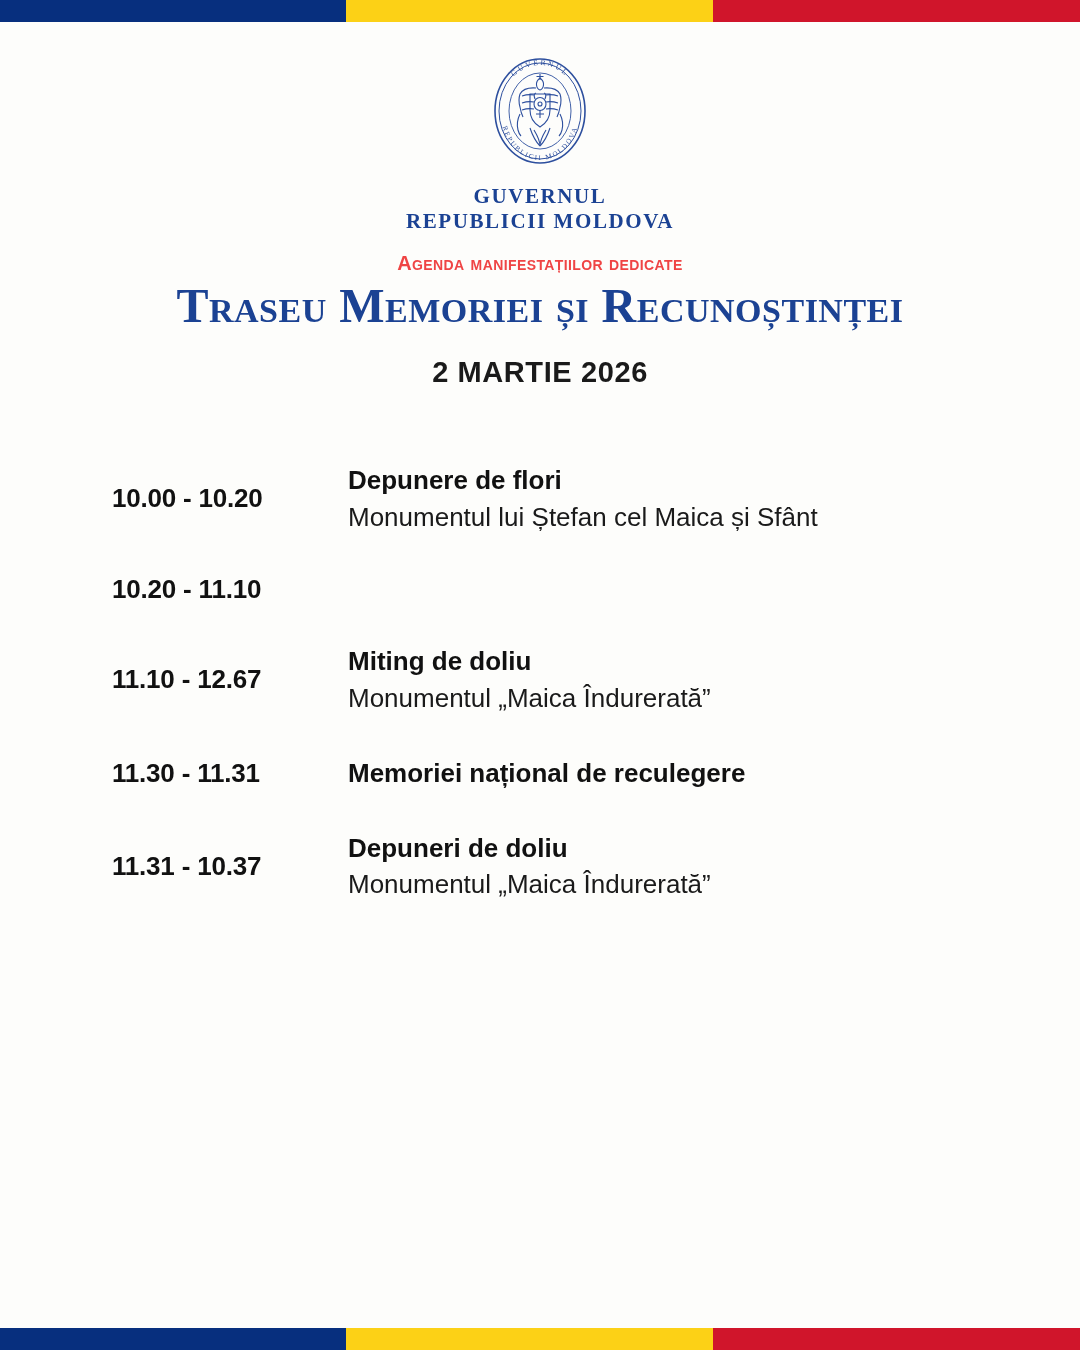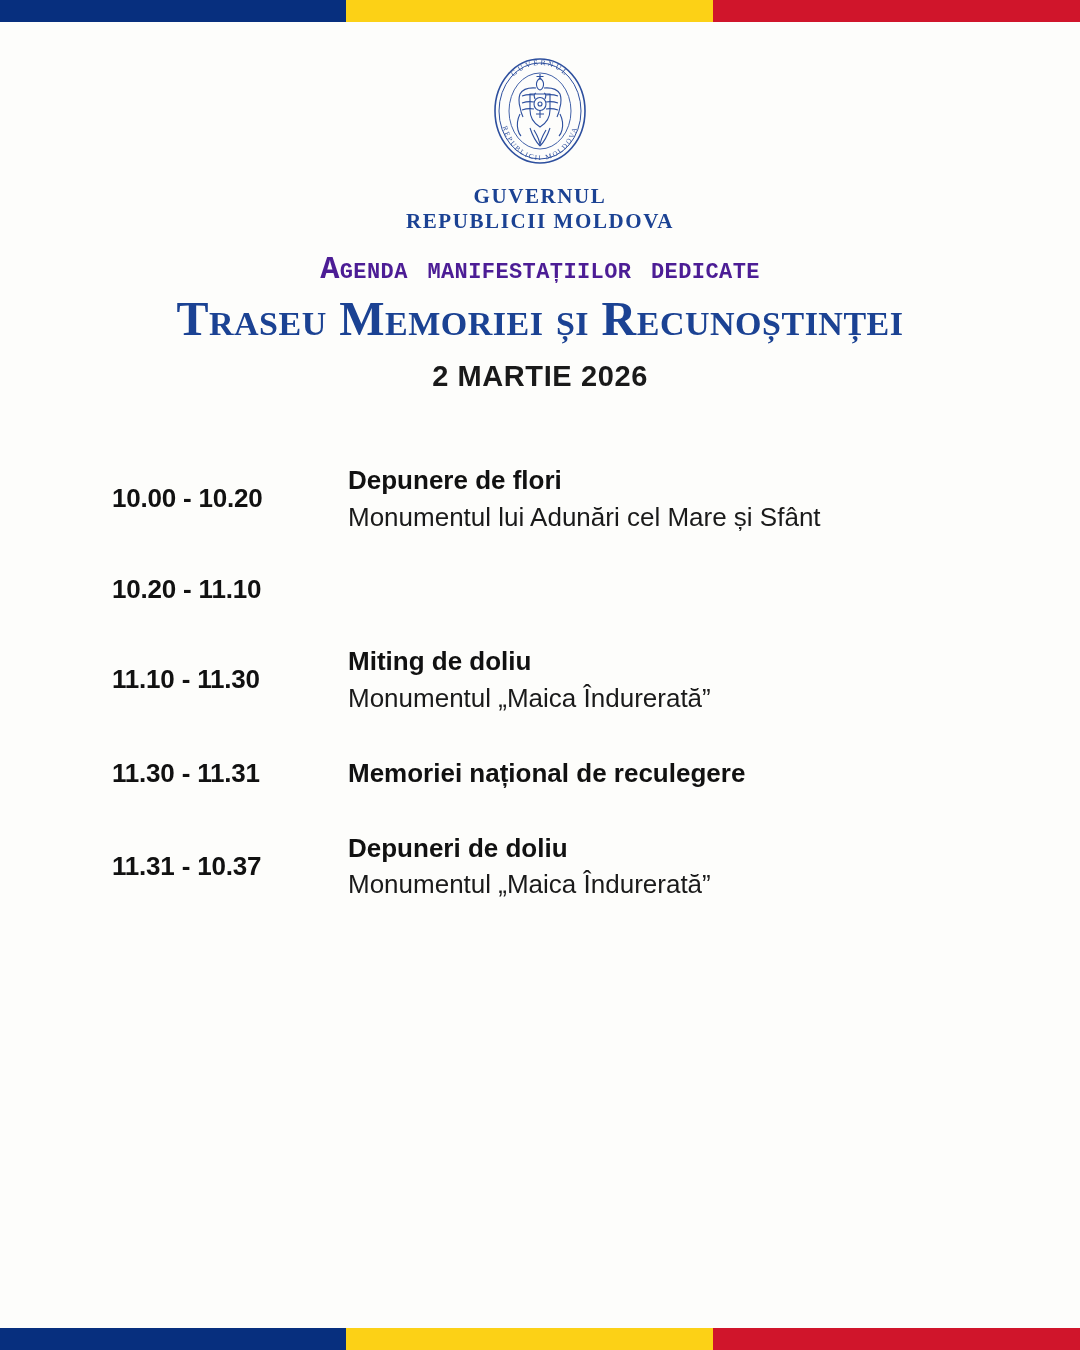--- a/index.html
+++ b/index.html
@@ -59,42 +59,42 @@
 
   
   .headings {
     position: absolute;
     top: 252px;
     left: 0;
     width: 100%;
     text-align: center;
   }
   .kicker {
-    font-family: Liberation Mono, monospace;
-    font-weight: 700;
-    font-size: 32px;
-    color: #4c1d95;
+    font-family: Liberation Sans, sans-serif;
+    font-weight: 700;
+    font-size: 20px;
+    color: #ef4444;
     letter-spacing: 0.4px;
     font-variant: small-caps;
     text-transform: lowercase;
     line-height: 1.1;
   }
   .kicker::first-letter { text-transform: uppercase; }
   .main-title {
     margin-top: 6px;
     font-family: "Liberation Serif", serif;
     font-weight: 700;
     font-size: 48px;
     color: #1b4293;
     letter-spacing: 0.5px;
     font-variant: small-caps;
     line-height: 1.1;
   }
   .event-date {
-    margin-top: 14px;
+    margin-top: 23px;
     font-family: "Liberation Sans", sans-serif;
     font-weight: 600;
     font-size: 29px;
     color: #1a1a1a;
     letter-spacing: 0.6px;
   }
 
   
   .agenda {
     position: absolute;
@@ -200,30 +200,30 @@
   <div class="main-title">Traseu Memoriei și Recunoștinței</div>
   <div class="event-date">2 MARTIE 2026</div>
 </div>
 
 <div class="agenda">
 
   <div class="agenda-row">
     <div class="time-cell">10.00 - 10.20</div>
     <div class="detail-cell">
       <div class="detail-title">Depunere de flori</div>
-      <div class="detail-sub"><span class="lead"></span><span>Monumentul lui Adunări cel Mare și Sfânt</span></div>
+      <div class="detail-sub"><span class="lead"></span><span>Monumentul lui Ștefan cel Maica și Sfânt</span></div>
     </div>
   </div>
 
   <div class="agenda-row">
     <div class="time-cell">10.20 - 11.10</div>
   </div>
 
   <div class="agenda-row">
-    <div class="time-cell">11.10 - 11.30</div>
+    <div class="time-cell">11.10 - 12.67</div>
     <div class="detail-cell">
       <div class="detail-title">Miting de doliu</div>
       <div class="detail-sub"><span class="lead"></span><span>Monumentul „Maica Îndurerată”</span></div>
     </div>
   </div>
 
   <div class="agenda-row">
     <div class="time-cell">11.30 - 11.31</div>
     <div class="detail-cell">
       <div class="detail-title">Memoriei național de reculegere</div>

